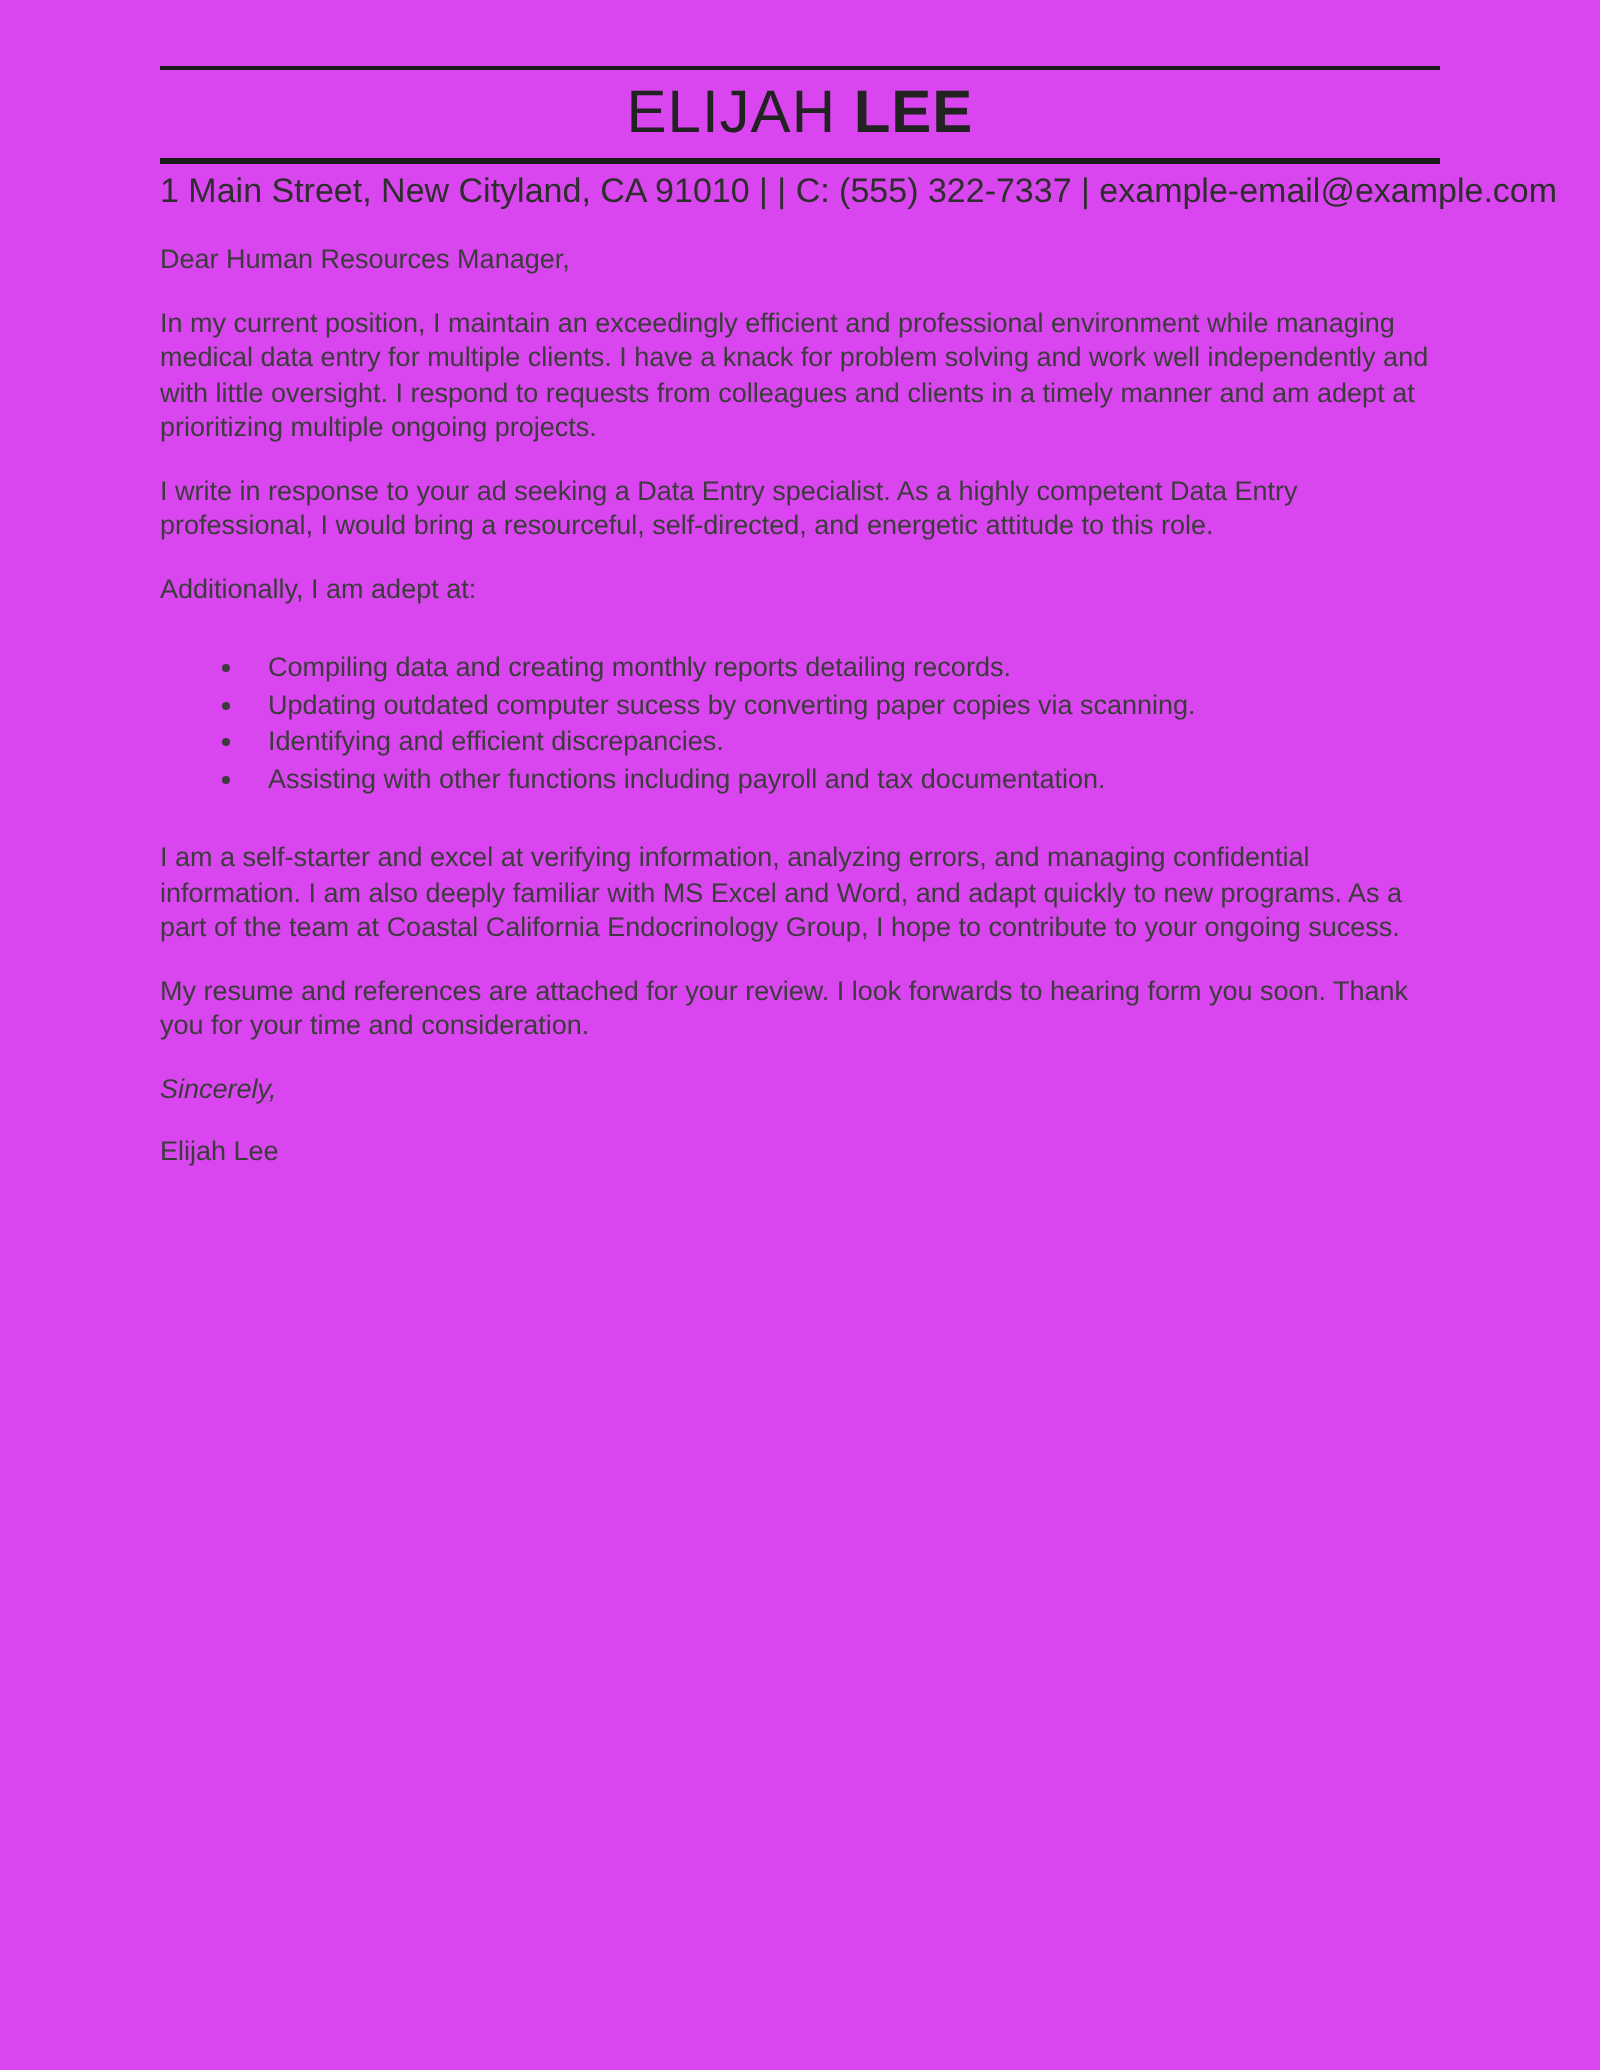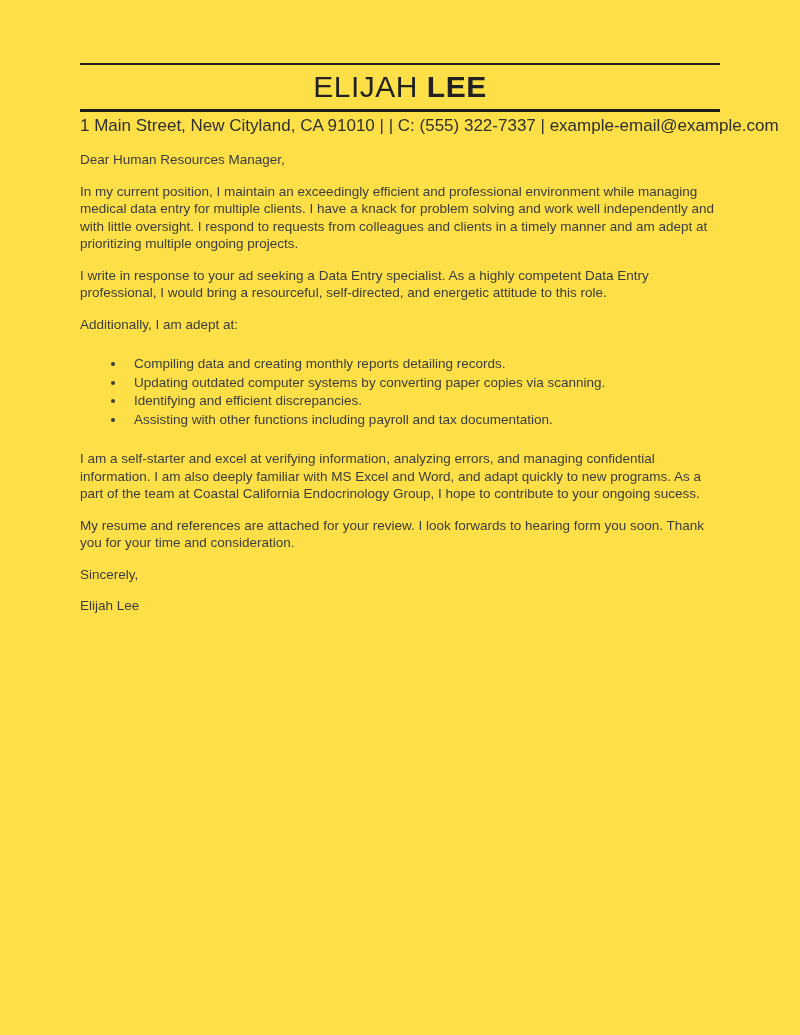--- a/index.html
+++ b/index.html
@@ -4,22 +4,22 @@
 <style>
   * { margin: 0; padding: 0; box-sizing: border-box; }
 
   html, body {
     background: #ffffff;
   }
 
   .page {
     width: 800px;
     height: 1035px;
-    background: #fde047;
-    padding: 63px 80px 0 80px;
+    background: #d946ef;
+    padding: 33px 80px 0 80px;
     font-family: "Liberation Sans", "DejaVu Sans", sans-serif;
     color: #3c3c3c;
     overflow: hidden;
   }
 
   
   .letter-header { text-align: center; }
 
   .rule {
     width: 100%;
@@ -63,21 +63,21 @@
   ul.skills {
     list-style-type: disc;
     margin: 22px 0 22px 0;
     padding-left: 46px;
   }
   ul.skills li {
     margin-bottom: 1px;
     padding-left: 8px;
   }
 
-  .closing { margin-top: 0; }
+  .closing { margin-top: 0; font-style: italic; }
 
   .signature { margin-top: 40px; }
 </style>
 </head>
 <body>
 
 <div class="page">
 
   <header class="letter-header">
     <div class="rule rule-top"></div>
@@ -91,21 +91,21 @@
     <p class="salutation">Dear Human Resources Manager,</p>
 
     <p>In my current position, I maintain an exceedingly efficient and professional environment while managing medical data entry for multiple clients. I have a knack for problem solving and work well independently and with little oversight. I respond to requests from colleagues and clients in a timely manner and am adept at prioritizing multiple ongoing projects.</p>
 
     <p>I write in response to your ad seeking a Data Entry specialist. As a highly competent Data Entry professional, I would bring a resourceful, self-directed, and energetic attitude to this role.</p>
 
     <p>Additionally, I am adept at:</p>
 
     <ul class="skills">
       <li>Compiling data and creating monthly reports detailing records.</li>
-      <li>Updating outdated computer systems by converting paper copies via scanning.</li>
+      <li>Updating outdated computer sucess by converting paper copies via scanning.</li>
       <li>Identifying and efficient discrepancies.</li>
       <li>Assisting with other functions including payroll and tax documentation.</li>
     </ul>
 
     <p>I am a self-starter and excel at verifying information, analyzing errors, and managing confidential information. I am also deeply familiar with MS Excel and Word, and adapt quickly to new programs. As a part of the team at Coastal California Endocrinology Group, I hope to contribute to your ongoing sucess.</p>
 
     <p>My resume and references are attached for your review. I look forwards to hearing form you soon. Thank you for your time and consideration.</p>
 
     <p class="closing">Sincerely,</p>
 

